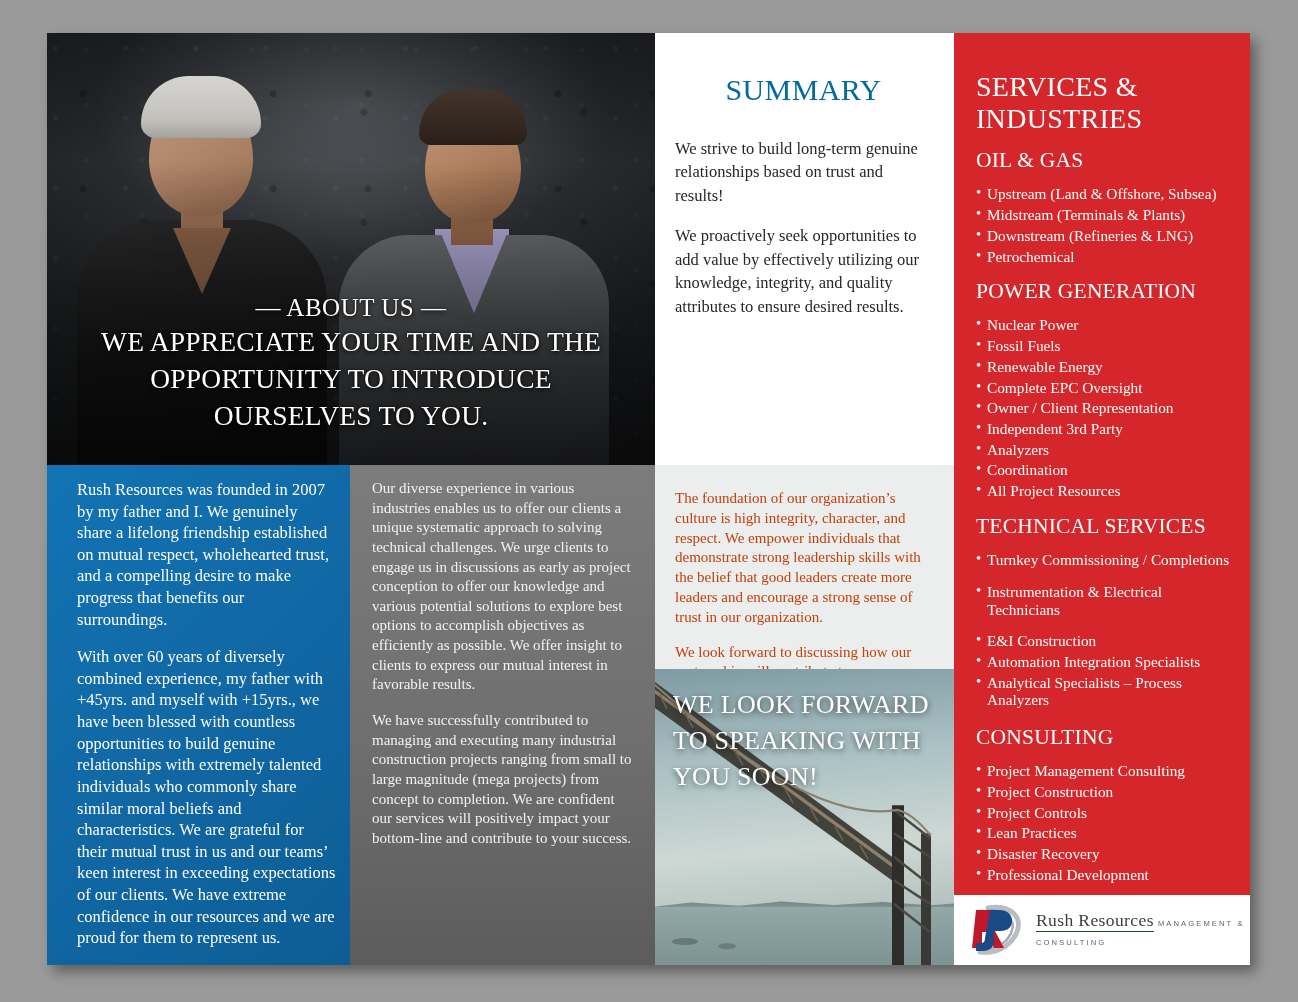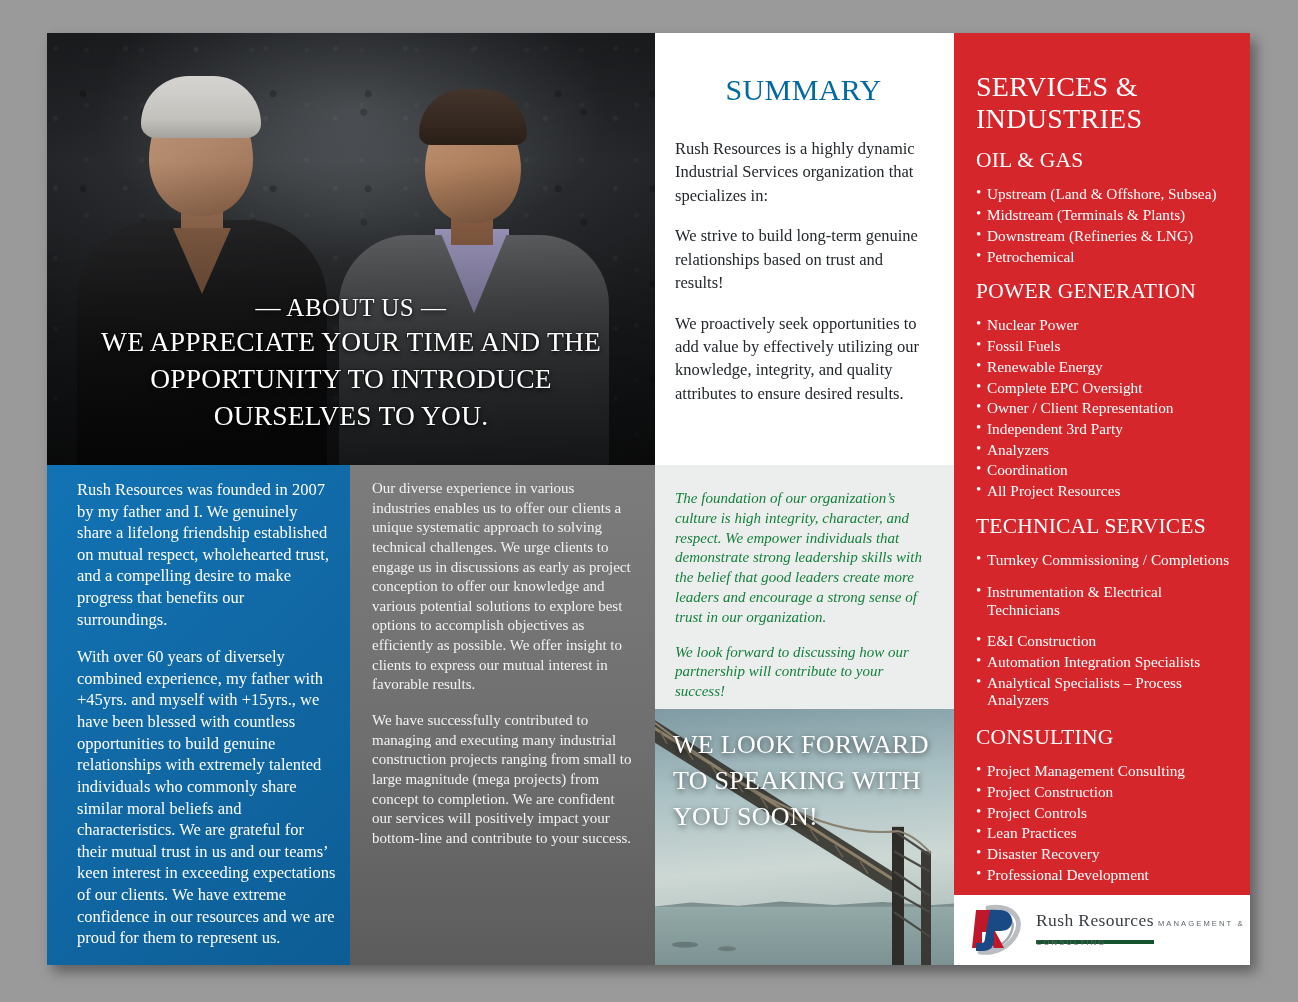--- a/index.html
+++ b/index.html
@@ -148,21 +148,21 @@
   }
   .svc-ul.spaced li{ margin-bottom:14px; }
   .logo-bar{
     position:absolute; left:0; right:0; bottom:0; height:70px;
     background:#fff; display:flex; align-items:center; padding-left:12px;
   }
   .logo-mark{ width:62px; height:56px; flex:0 0 62px; }
   .logo-words{ margin-left:8px; }
   .logo-name{
     font-size:17.5px; letter-spacing:.4px; color:#3a3f44;
-    border-bottom:4px solid #14532d; padding-bottom:10px; line-height:1.1;
+    border-bottom:1px solid #14532d; padding-bottom:1px; line-height:1.1;
   }
   .logo-tag{
     font-family:"Liberation Sans", sans-serif;
     font-size:7.6px; letter-spacing:2.1px; color:#5d646a; margin-top:3px;
   }
 
   
   .blue{
     grid-column:1; grid-row:2;
     background: linear-gradient(135deg,#1273b4 0%,#1169a6 45%,#0d5d95 100%);
@@ -174,22 +174,22 @@
   .gray{
     grid-column:2; grid-row:2;
     background: linear-gradient(180deg,#7c7c7c 0%,#6f6f6f 55%,#5c5c5c 100%);
     color:#f2f2f2; padding:14px 20px 0 22px;
   }
   .gray p{ font-size:15px; line-height:1.31; margin-bottom:16px; }
 
   
   .lower-mid{ grid-column:3; grid-row:2; display:flex; flex-direction:column; }
   .note{
-    background:#eceded; color:#15803d;
-    padding: 24px 22px 0 20px; height:244px;font-style:italic;
+    background:#eceded; color:#c2410c;
+    padding: 24px 22px 0 20px; height:204px;
   }
   .note p{ font-size:15px; line-height:1.32; margin-bottom:15px; }
   .bridge{
     flex:1; position:relative; overflow:hidden;
     background: linear-gradient(180deg,#9fb7bd 0%,#b9cbcb 32%,#cbd6d2 58%,#aebdbb 100%);
   }
   .bridge .sky{
     position:absolute; inset:0;
     background: linear-gradient(175deg,#7f9aa3 0%,#a9c0c3 30%,#cdd8d4 60%,#9fb0ae 100%);
   }
@@ -236,21 +236,20 @@
     <div class="hero-text">
       <div class="hero-eyebrow">— ABOUT US —</div>
       <div class="hero-head">WE APPRECIATE YOUR TIME AND THE</div>
       <div class="hero-head">OPPORTUNITY TO INTRODUCE</div>
       <div class="hero-head">OURSELVES TO YOU.</div>
     </div>
   </section>
 
   <section class="summary">
     <h2>SUMMARY</h2>
-    <p>Rush Resources is a highly dynamic Industrial Services organization that specializes in:</p>
     <p>We strive to build long-term genuine relationships based on trust and results!</p>
     <p>We proactively seek opportunities to add value by effectively utilizing our knowledge, integrity, and quality attributes to ensure desired results.</p>
   </section>
 
   <aside class="services">
     <h2>
       <span>SERVICES &amp;</span><br>
       <span>INDUSTRIES</span>
     </h2>
 

